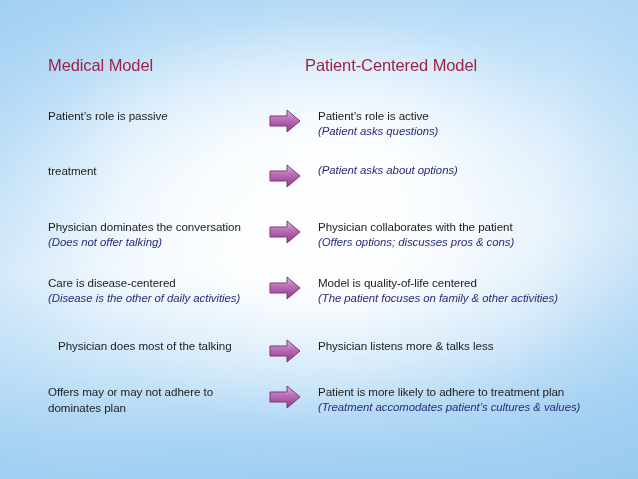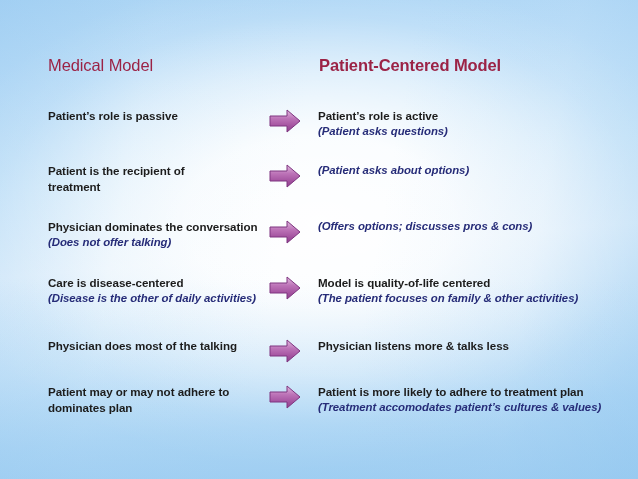--- a/index.html
+++ b/index.html
@@ -73,32 +73,31 @@
   
   .heading {
     position: absolute;
     font-size: 16.5px;
     font-weight: 400;
     letter-spacing: -0.1px;
     color: #9b2346;
     white-space: nowrap;
   }
   .heading.left  { left: 48px;  top: 56px; }
-  .heading.right { left: 319px; top: 56px; font-weight: bold; }
+  .heading.right { left: 305px; top: 56px; }
 
   
   .row {
     position: absolute;
     left: 0;
     width: 638px;
   }
   .col {
     position: absolute;
     top: 0;
-    font-weight: bold;
   }
   .col-left  { left: 48px;  width: 222px; }
   .col-mid   { left: 268px; width: 42px; }
   .col-right { left: 318px; width: 312px; }
 
   .line-main {
     font-size: 11.6px;
     line-height: 15.5px;
     color: #1c1c1c;
     letter-spacing: -0.05px;
@@ -149,21 +148,20 @@
         </span>
       </div>
       <div class="col col-right">
         <div class="line-main">Patient’s role is active</div>
         <div class="line-sub">(Patient asks questions)</div>
       </div>
     </div>
 
     <div class="row" style="top:163px;">
       <div class="col col-left">
-        <div class="line-main">Patient is the recipient of</div>
         <div class="line-main">treatment</div>
       </div>
       <div class="col col-mid">
         <span class="arrow-wrap">
           <svg width="34" height="26" viewBox="0 0 34 26">
             <path d="M2 8 L19 8 L19 2 L32 13 L19 24 L19 18 L2 18 Z" fill="url(#ag1)" stroke="#7e3580" stroke-width="1" stroke-linejoin="round"></path>
           </svg>
         </span>
       </div>
       <div class="col col-right">
@@ -177,20 +175,21 @@
         <div class="line-sub">(Does not offer talking)</div>
       </div>
       <div class="col col-mid">
         <span class="arrow-wrap">
           <svg width="34" height="26" viewBox="0 0 34 26">
             <path d="M2 8 L19 8 L19 2 L32 13 L19 24 L19 18 L2 18 Z" fill="url(#ag1)" stroke="#7e3580" stroke-width="1" stroke-linejoin="round"></path>
           </svg>
         </span>
       </div>
       <div class="col col-right">
+        <div class="line-main">Physician collaborates with the patient</div>
         <div class="line-sub">(Offers options; discusses pros &amp; cons)</div>
       </div>
     </div>
 
     <div class="row" style="top:275px;">
       <div class="col col-left" style="width:236px;">
         <div class="line-main">Care is disease-centered</div>
         <div class="line-sub">(Disease is the other of daily activities)</div>
       </div>
       <div class="col col-mid">
@@ -200,38 +199,38 @@
           </svg>
         </span>
       </div>
       <div class="col col-right">
         <div class="line-main">Model is quality-of-life centered</div>
         <div class="line-sub">(The patient focuses on family &amp; other activities)</div>
       </div>
     </div>
 
     <div class="row" style="top:338px;">
-      <div class="col col-left" style="width:236px;">
+      <div class="col col-left" style="width:236px;margin-left:10px;">
         <div class="line-main">Physician does most of the talking</div>
       </div>
       <div class="col col-mid">
         <span class="arrow-wrap">
           <svg width="34" height="26" viewBox="0 0 34 26">
             <path d="M2 8 L19 8 L19 2 L32 13 L19 24 L19 18 L2 18 Z" fill="url(#ag1)" stroke="#7e3580" stroke-width="1" stroke-linejoin="round"></path>
           </svg>
         </span>
       </div>
       <div class="col col-right">
         <div class="line-main">Physician listens more &amp; talks less</div>
       </div>
     </div>
 
     <div class="row" style="top:384px;">
       <div class="col col-left">
-        <div class="line-main">Patient may or may not adhere to</div>
+        <div class="line-main">Offers may or may not adhere to</div>
         <div class="line-main">dominates plan</div>
       </div>
       <div class="col col-mid">
         <span class="arrow-wrap">
           <svg width="34" height="26" viewBox="0 0 34 26">
             <path d="M2 8 L19 8 L19 2 L32 13 L19 24 L19 18 L2 18 Z" fill="url(#ag1)" stroke="#7e3580" stroke-width="1" stroke-linejoin="round"></path>
           </svg>
         </span>
       </div>
       <div class="col col-right">

